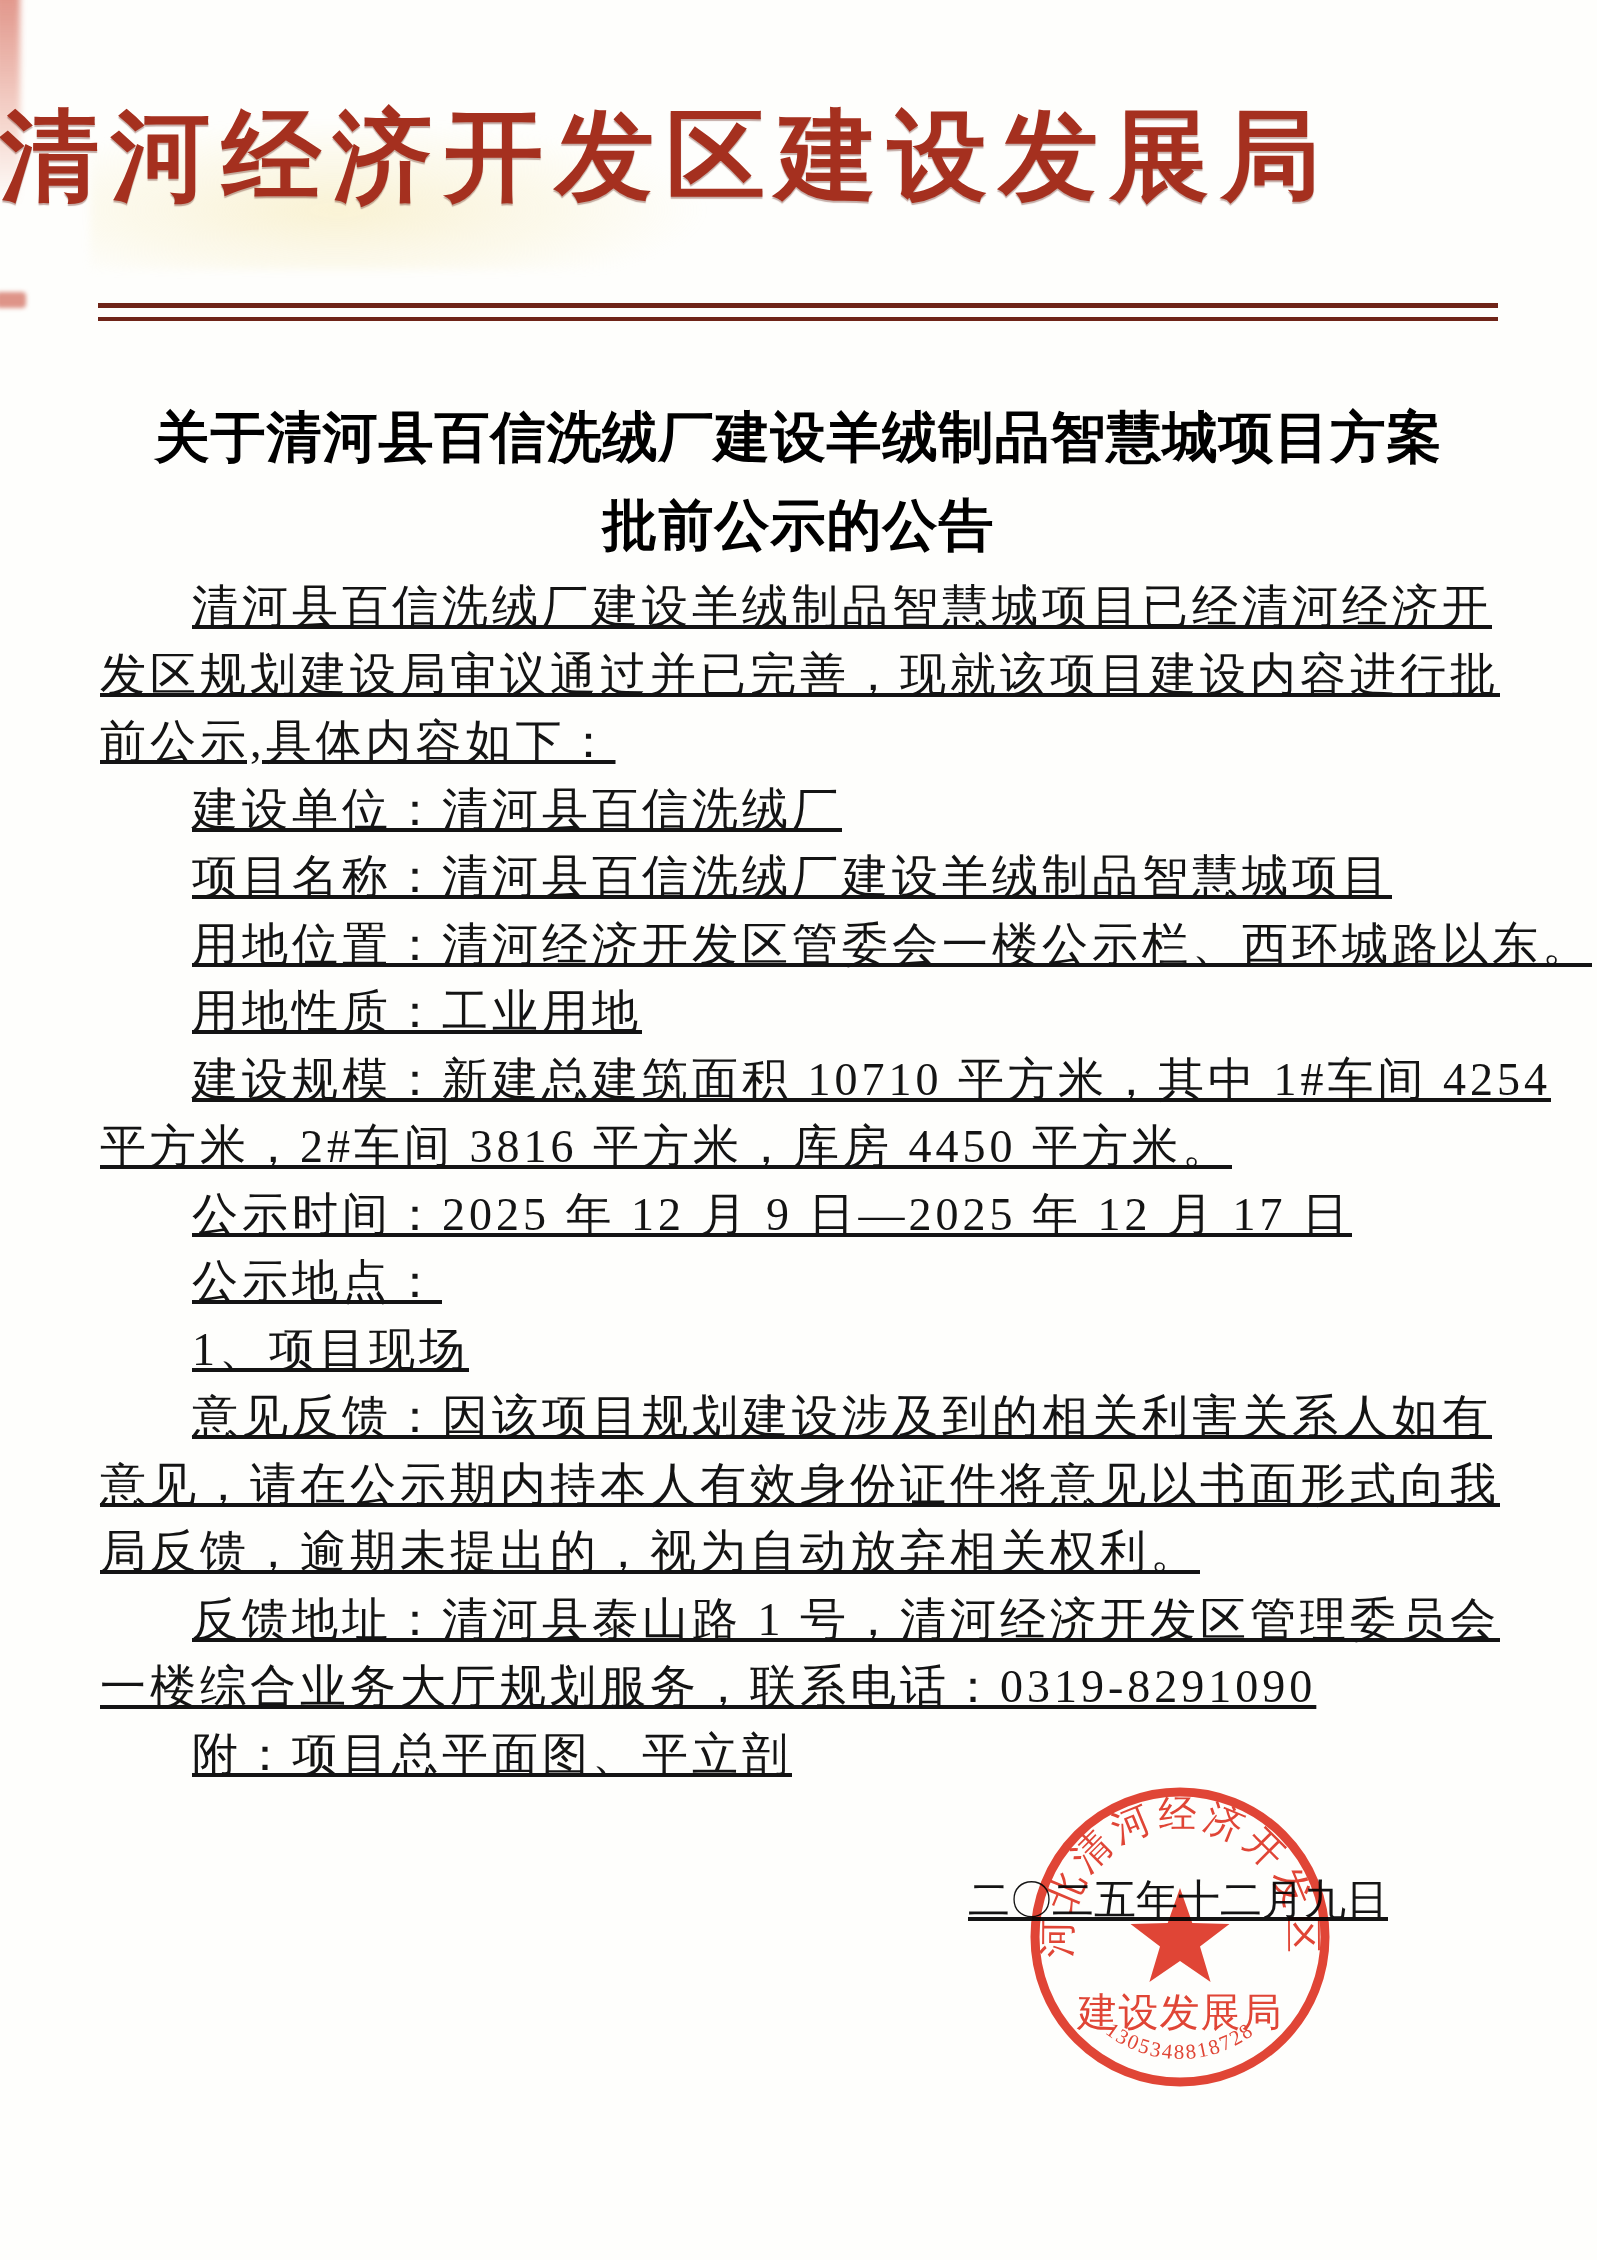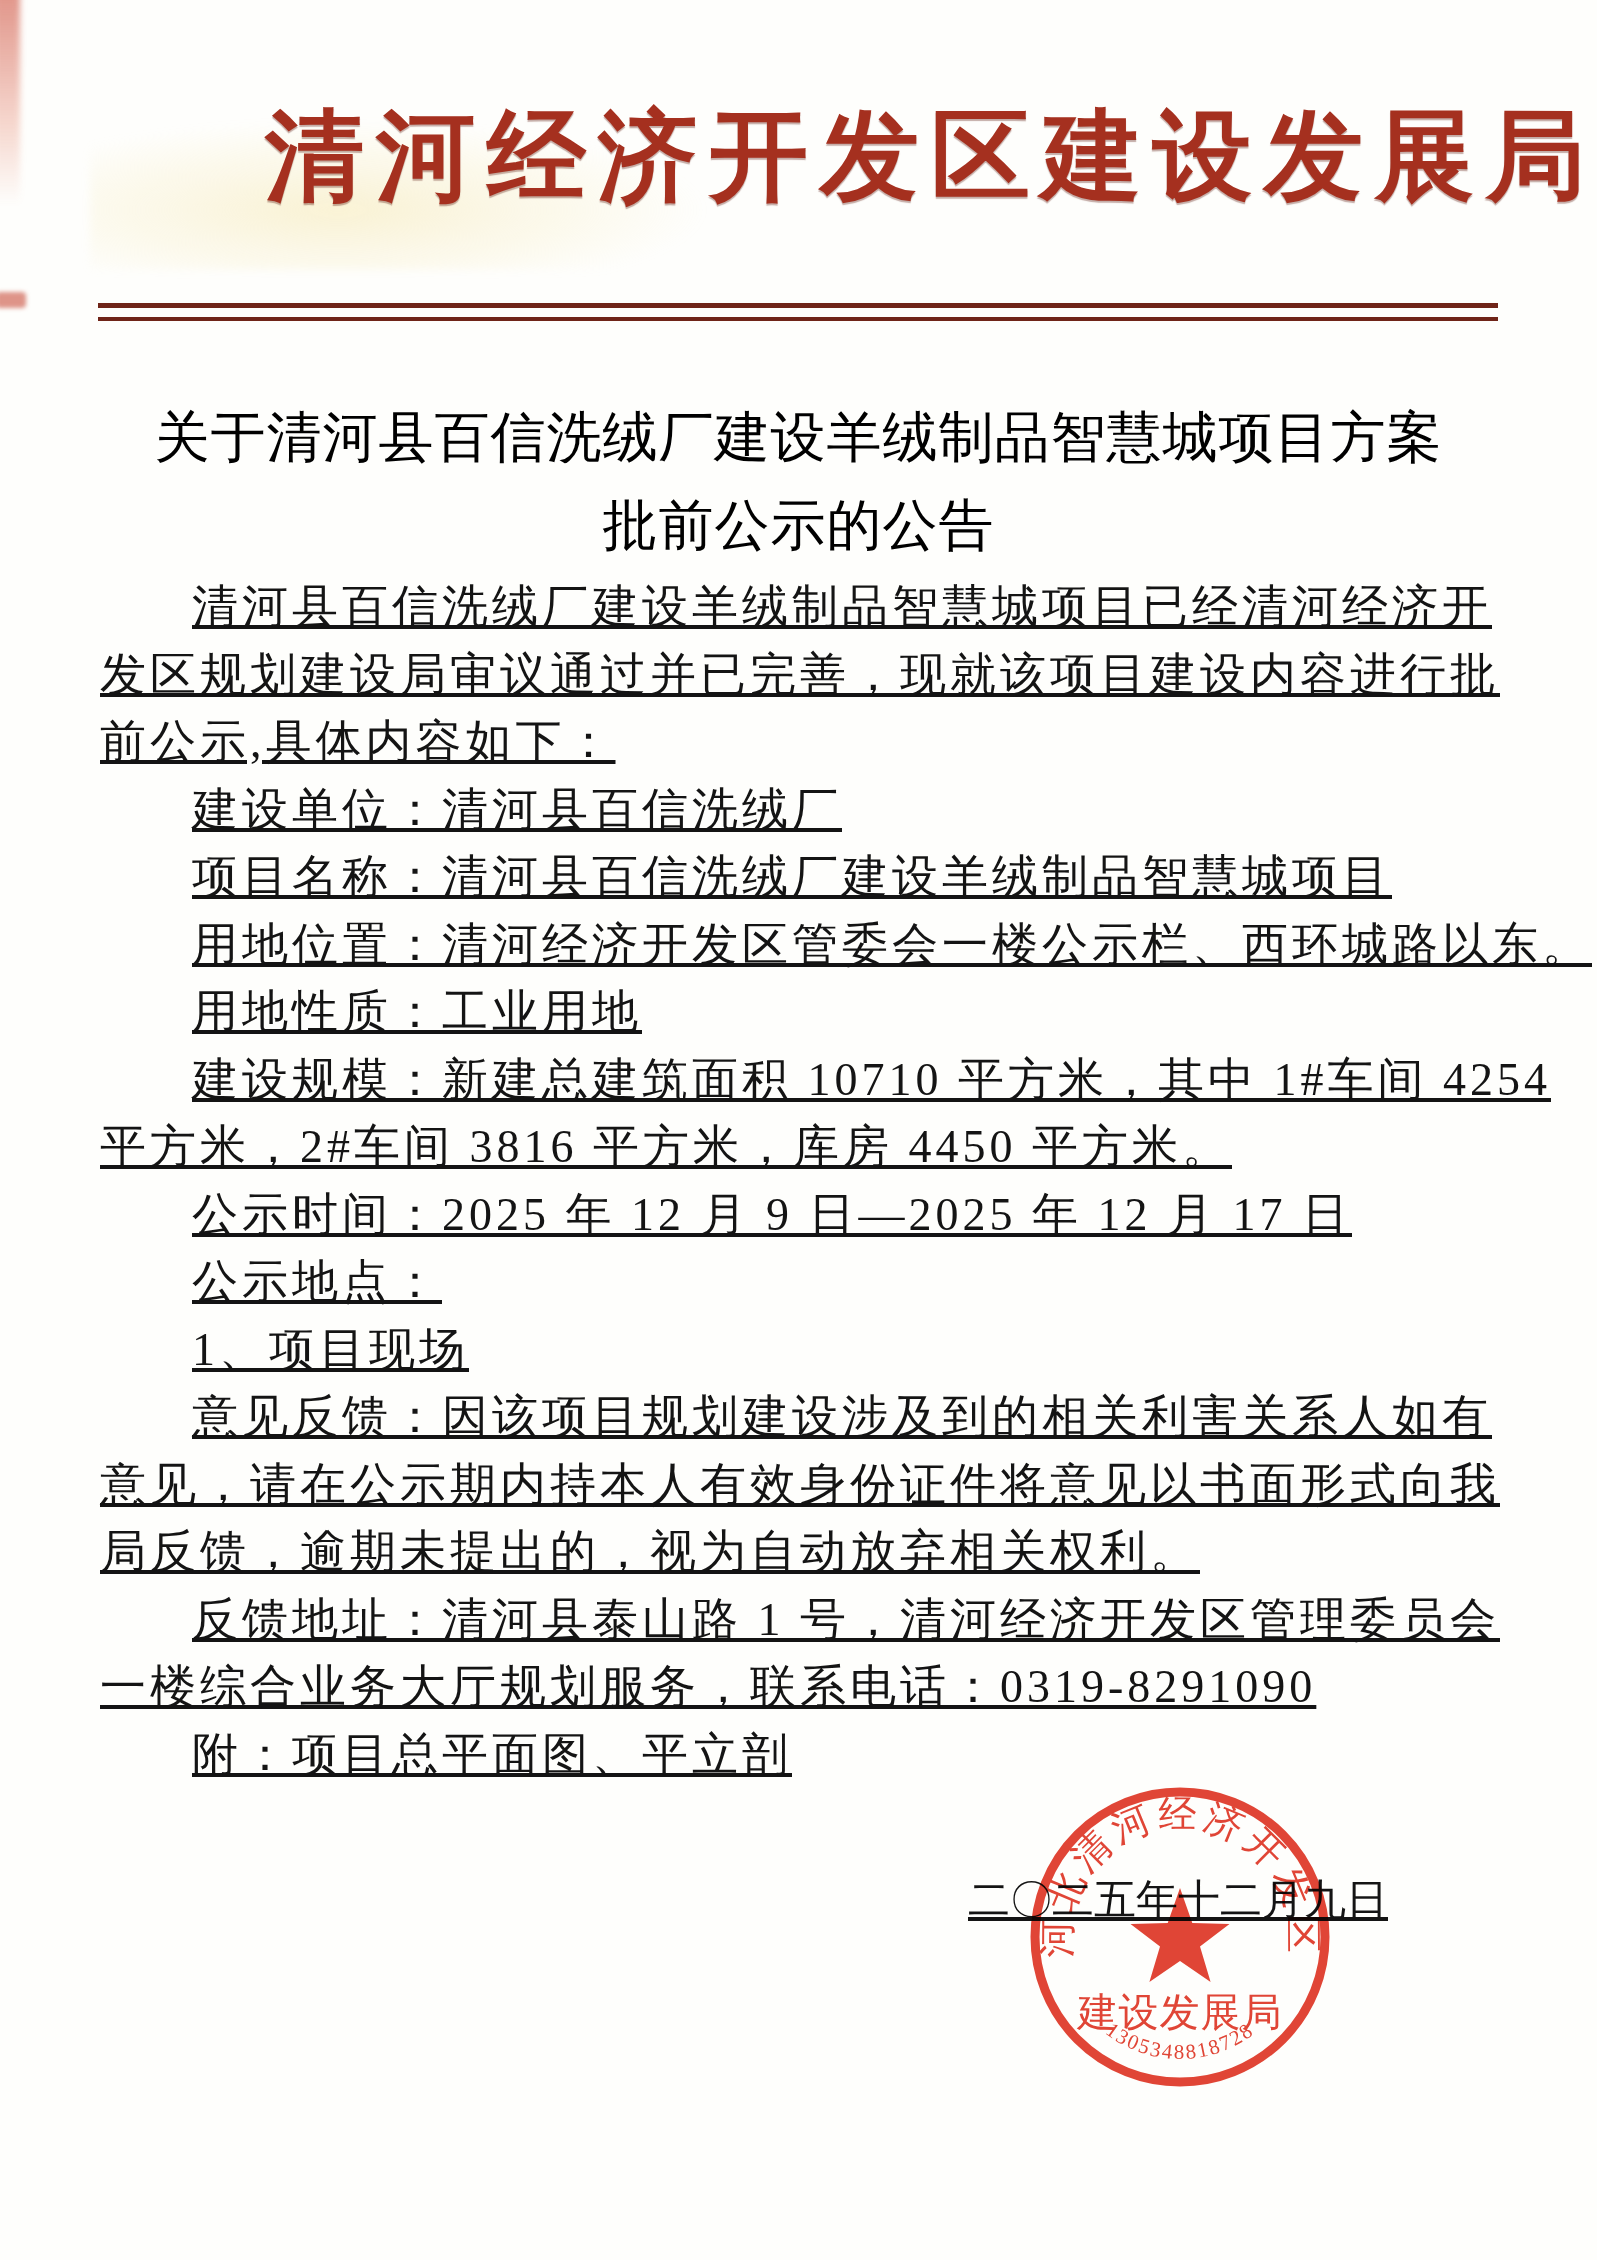--- a/index.html
+++ b/index.html
@@ -29,39 +29,39 @@
     background:rgba(195,60,40,.55);filter:blur(2px);border-radius:4px;
   }
   .artifact.warm-blob{
     left:90px;top:120px;width:620px;height:150px;
     background:radial-gradient(ellipse at 40% 60%,rgba(246,233,180,.55),rgba(246,233,180,0) 70%);
     filter:blur(4px);
   }
   
   .letterhead{
     position:absolute;left:0;top:92px;width:100%;
-    text-align:right;
+    text-align:left;
     font-size:99px;font-weight:bold;
     letter-spacing:12px;
     color:var(--letterhead-red);
     text-shadow:0 2px 1px rgba(90,20,10,.35);
     line-height:130px;
     white-space:nowrap;
   }
   
   .double-rule{
     position:absolute;left:98px;top:303px;width:1400px;height:9px;
     border-top:5px solid var(--rule-red);
     border-bottom:4px solid var(--rule-red);
   }
   
   .doc-title{
     position:absolute;left:0;top:394px;width:100%;
     text-align:center;color:#000;
-    font-size:55px;font-weight:normal;line-height:88px;
+    font-size:55px;font-weight:bold;line-height:88px;
     letter-spacing:1px;
   }
   
   .body-text{
     position:absolute;left:100px;top:573px;width:1400px;
     color:var(--text-black);
     font-size:46px;line-height:67.5px;
     letter-spacing:4px;
     z-index:1;
   }

